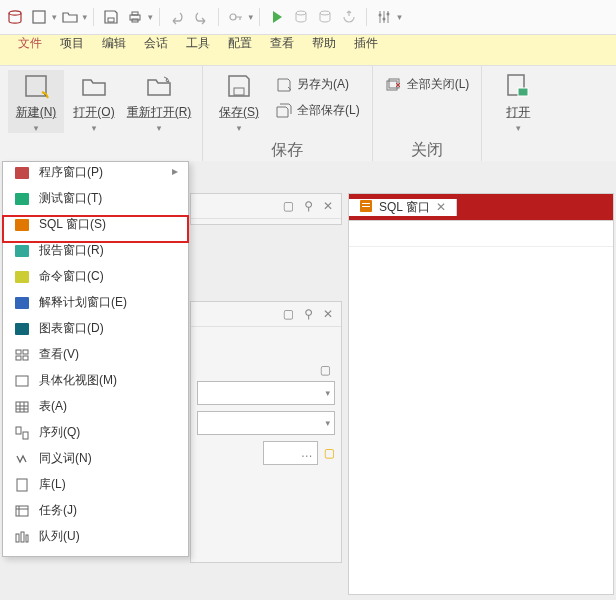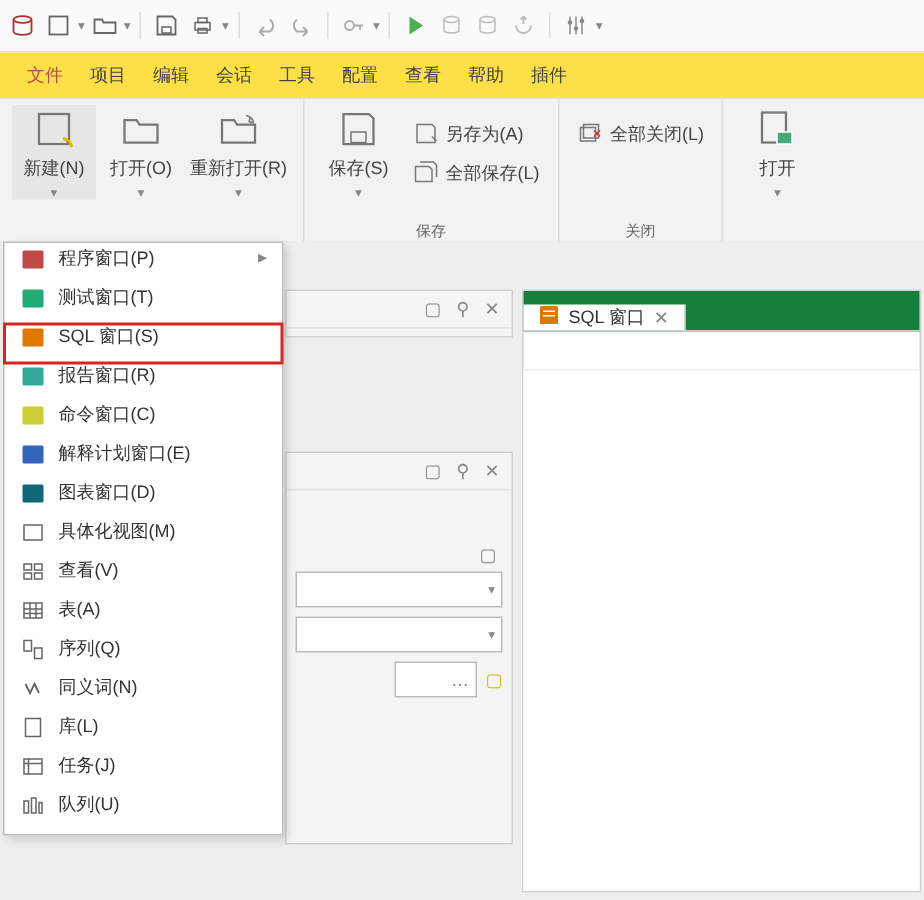--- a/index.html
+++ b/index.html
@@ -1,39 +1,39 @@
 <!DOCTYPE html>
 <html><head>
 <meta charset="utf-8">
 <style>
   html,body{margin:0;padding:0;font-family:"Microsoft YaHei","PingFang SC",sans-serif;font-size:12px;background:#f5f5f5;color:#333;overflow:hidden}
   .app{width:616px;height:600px;position:relative;background:#f5f5f5}
   .toolbar{height:34px;display:flex;align-items:center;padding:0 4px;gap:2px;border-bottom:1px solid #ddd;background:#fafafa}
   .tb-ico{width:22px;height:22px;display:flex;align-items:center;justify-content:center;color:#555;cursor:pointer}
   .tb-sep{width:1px;height:18px;background:#ddd;margin:0 4px}
   .play svg{fill:#4caf50}
-  .menubar{height:30px;display:flex;align-items:center;gap:18px;padding:0 18px;border-bottom:1px solid #e0e0e0;background:#fde047}
+  .menubar{height:30px;display:flex;gap:18px;padding:0 18px;border-bottom:1px solid #e0e0e0;background:#fef9c3}
   .menu-item{color:#444;cursor:pointer}
   .menu-item.active{color:#b94a4a}
   .ribbon{height:95px;display:flex;background:#f2f2f2;border-bottom:1px solid #ddd}
   .rgroup{display:flex;flex-direction:column;align-items:center;padding:4px 8px 0;border-right:1px solid #ddd;height:100%}
   .rbig{display:flex;flex-direction:column;align-items:center;width:56px;cursor:pointer;color:#444;gap:2px}
   .rbig .ico{width:32px;height:32px;display:flex;align-items:center;justify-content:center;color:#666}
-  .rbig .lbl{font-size:12px;text-decoration-color:#888}
+  .rbig .lbl{font-size:12px;text-decoration:underline;text-decoration-color:#888}
   .rbig.sel{background:#e6e6e6}
-  .rmini{display:flex;align-items:flex-end;gap:4px;cursor:pointer;color:#444;height:22px;padding:0 4px}
+  .rmini{display:flex;align-items:flex-start;gap:4px;cursor:pointer;color:#444;height:22px;padding:0 4px}
   .rmini .ico{width:18px;height:18px;display:flex;align-items:center;justify-content:center;color:#666}
-  .glabel{font-size:10px;color:#666;margin-top:auto;margin-bottom:4px}
+  .glabel{font-size:16px;color:#666;margin-top:auto;margin-bottom:4px}
   .workspace{position:absolute;top:161px;left:0;right:0;bottom:0;background:#eee}
   .panel{position:absolute;background:#f5f5f5;border:1px solid #d0d0d0}
   .panel-hdr{height:24px;display:flex;align-items:center;justify-content:flex-end;gap:10px;padding:0 8px;color:#888;border-bottom:1px solid #e0e0e0}
   .panel-body{padding:6px}
   .combo{height:22px;border:1px solid #bbb;background:#fff;display:flex;align-items:center;justify-content:flex-end;padding:0 4px;margin-bottom:6px;color:#555}
   .sql-pane{position:absolute;background:#fff;border:1px solid #d0d0d0}
-  .sql-tabs{height:26px;display:flex;align-items:flex-end;border-bottom:1px solid #d0d0d0;background:#15803d}
+  .sql-tabs{height:26px;display:flex;align-items:center;border-bottom:1px solid #d0d0d0;background:#b91c1c}
   .doc-tab{display:flex;align-items:center;gap:6px;padding:0 10px;background:#fff;border-right:1px solid #d0d0d0}
   .sub-tabs{height:24px;display:flex;align-items:stretch;background:#f7f7f7;border-bottom:1px solid #e5e5e5}
   .sub-tab{padding:4px 14px;color:#555;cursor:pointer}
   .sub-tab.active{background:#fff;border:1px solid #d0d0d0;border-bottom:1px solid #fff;margin-bottom:-1px}
   .editor{position:absolute;top:52px;left:0;right:0;bottom:0;background:#fff;border-top:1px solid #eee}
   .ctx-menu{position:absolute;top:161px;left:2px;width:185px;background:#fff;border:1px solid #bcbcbc;box-shadow:3px 3px 6px rgba(0,0,0,.15);padding:2px 0}
   .ctx-item{height:26px;display:flex;gap:8px;padding:0 10px;cursor:pointer;color:#333}
   .ctx-item .ci{width:18px;height:18px;display:flex;align-items:center;justify-content:center;color:#666;flex:0 0 18px}
   .ctx-item .arrow{margin-left:auto;color:#888}
   .ctx-item.boxed{outline:2px solid #d22;outline-offset:-1px}
@@ -349,40 +349,40 @@
         <span class="ci">
           <svg width="16" height="16">
             <rect x="1" y="2" width="14" height="12" rx="1" fill="#167"></rect>
           </svg>
         </span>
         <span>图表窗口(D)</span>
       </div>
     <div class="ctx-item">
         <span class="ci">
           <svg width="16" height="16">
-            <rect x="2" y="3" width="12" height="10" fill="none" stroke="#666"></rect>
-          </svg>
-        </span>
-        <span>具体化视图(M)</span>
-      </div>
-    <div class="ctx-item">
-        <span class="ci">
-          <svg width="16" height="16">
             <rect x="2" y="3" width="5" height="4" fill="none" stroke="#666"></rect>
             <rect x="9" y="3" width="5" height="4" fill="none" stroke="#666"></rect>
             <rect x="2" y="9" width="5" height="4" fill="none" stroke="#666"></rect>
             <rect x="9" y="9" width="5" height="4" fill="none" stroke="#666"></rect>
           </svg>
         </span>
         <span>查看(V)</span>
       </div>
     <div class="ctx-item">
         <span class="ci">
           <svg width="16" height="16">
             <rect x="2" y="3" width="12" height="10" fill="none" stroke="#666"></rect>
+          </svg>
+        </span>
+        <span>具体化视图(M)</span>
+      </div>
+    <div class="ctx-item">
+        <span class="ci">
+          <svg width="16" height="16">
+            <rect x="2" y="3" width="12" height="10" fill="none" stroke="#666"></rect>
             <path d="M2 7h12M2 10h12M6 3v10M10 3v10" stroke="#666"></path>
           </svg>
         </span>
         <span>表(A)</span>
       </div>
     <div class="ctx-item">
         <span class="ci">
           <svg width="16" height="16">
             <rect x="2" y="2" width="5" height="7" fill="none" stroke="#666"></rect>
             <rect x="9" y="7" width="5" height="7" fill="none" stroke="#666"></rect>

